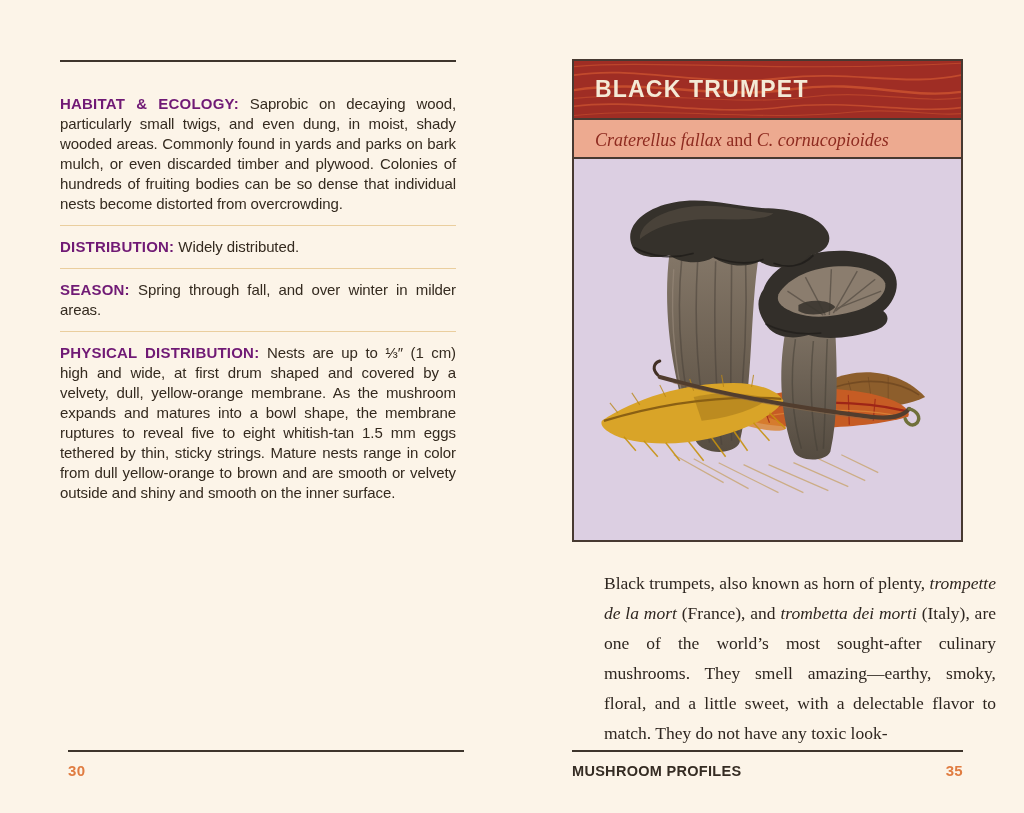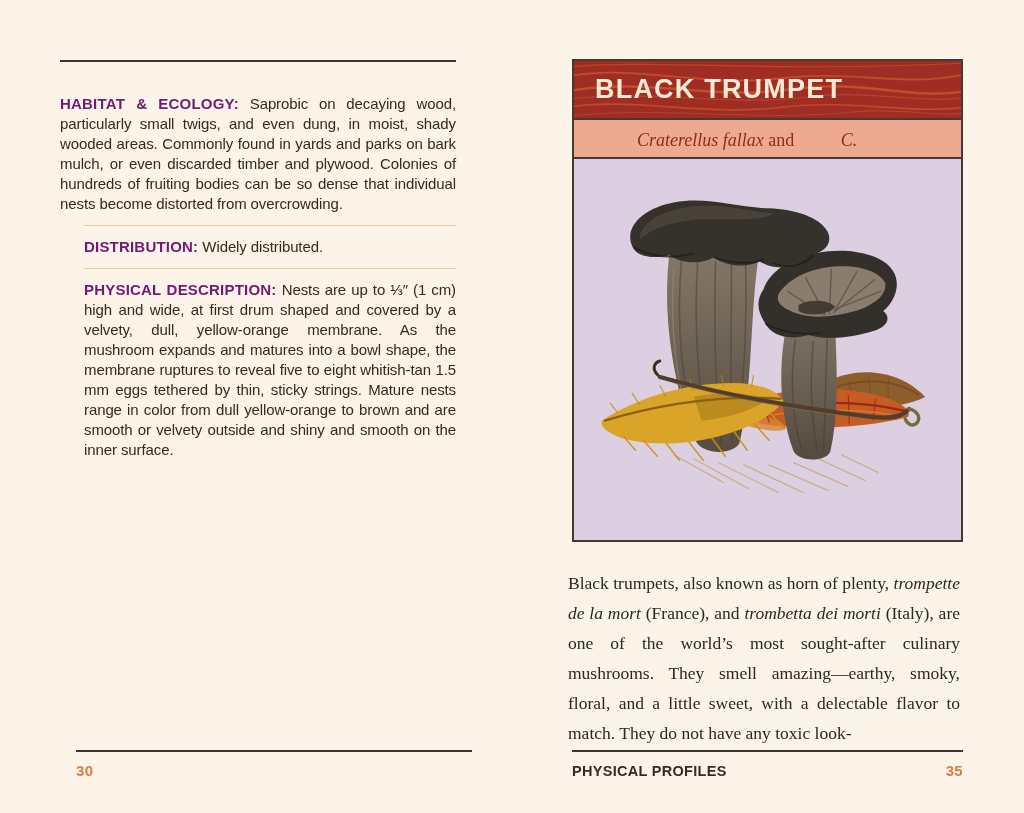--- a/index.html
+++ b/index.html
@@ -13,21 +13,21 @@
   }
 
   
   .left-col {
     position: absolute;
     left: 60px; top: 60px; width: 396px;
     border-top: 2px solid #3e352c;
     padding-top: 32px;
   }
   .section { padding: 11px 0; }
-  .section + .section { border-top: 1px solid #eace9e; margin-left: 24px; }
+  .section + .section { border-top: 1px solid #eace9e; }
   .section:first-child { padding-top: 0; }
   .section p {
     font-size: 15px;
     line-height: 20px;
     text-align: justify;
     letter-spacing: -0.1px;
   }
   .section .label {
     color: #701a75;
     font-weight: 700;
@@ -41,21 +41,21 @@
     border-top: 2px solid #3e352c;
     padding-top: 10px;
     display: flex;
     justify-content: space-between;
     align-items: baseline;
     font-weight: 700;
     font-size: 14.5px;
     letter-spacing: 0.3px;
     color: #352c23;
   }
-  .footer-left  { left: 76px;  width: 396px; }
+  .footer-left  { left: 68px;  width: 396px; }
   .footer-right { left: 572px; width: 391px; }
   .page-num { color: #e07c41; font-size: 15px; }
 
   
   .card {
     position: absolute;
     left: 572px; top: 59px; width: 391px;
     border: 2px solid #473931;
     background: #dccfe2;
   }
@@ -67,48 +67,48 @@
   }
   .card-banner svg.waves {
     position: absolute; inset: 0;
     width: 100%; height: 100%;
   }
   .card-title {
     position: relative;
     z-index: 2;
     line-height: 57px;
     padding-left: 21px;
-    font-size: 27px;
+    font-size: 23px;
     font-weight: 700;
     letter-spacing: 1.2px;
     color: #f4ead6;
   }
   .species-bar {
     height: 41px;
     line-height: 41px;
     padding-left: 21px;
     background: #edaa90;
     border-top: 2px solid #473931;
     border-bottom: 2px solid #473931;
     font-family: "Liberation Serif", serif;
     font-size: 18px;
     color: #8e2b20;
   }
-  .species-bar i { font-style: italic; margin-left: 42px; }
+  .species-bar i { font-style: italic; }
   .illustration {
     position: relative;
     height: 381px;
     background: #dccfe2;
   }
   .illustration svg { display: block; width: 100%; height: 100%; }
 
   
   .right-body {
     position: absolute;
-    left: 568px; top: 568px; width: 392px;
+    left: 604px; top: 568px; width: 392px;
     font-family: "Liberation Serif", serif;
     font-size: 17.5px;
     line-height: 30px;
     text-align: justify;
     color: #2e2620;
   }
   .right-body i { font-style: italic; }
 </style>
 </head>
 <body>
@@ -116,21 +116,25 @@
 <div class="left-col">
   <div class="section">
     <p><span class="label">HABITAT &amp; ECOLOGY:</span>
       <span>Saprobic on decaying wood, particularly small twigs, and even dung, in moist, shady wooded areas. Commonly found in yards and parks on bark mulch, or even discarded timber and plywood. Colonies of hundreds of fruiting bodies can be so dense that individual nests become distorted from overcrowding.</span></p>
   </div>
   <div class="section">
     <p><span class="label">DISTRIBUTION:</span>
       <span>Widely distributed.</span></p>
   </div>
   <div class="section">
-    <p><span class="label">PHYSICAL DESCRIPTION:</span>
+    <p><span class="label">SEASON:</span>
+      <span>Spring through fall, and over winter in milder areas.</span></p>
+  </div>
+  <div class="section">
+    <p><span class="label">PHYSICAL DISTRIBUTION:</span>
       <span>Nests are up to ⅓″ (1 cm) high and wide, at first drum shaped and covered by a velvety, dull, yellow-orange membrane. As the mushroom expands and matures into a bowl shape, the membrane ruptures to reveal five to eight whitish-tan 1.5 mm eggs tethered by thin, sticky strings. Mature nests range in color from dull yellow-orange to brown and are smooth or velvety outside and shiny and smooth on the inner surface.</span></p>
   </div>
 </div>
 
 <div class="footer footer-left">
   <span class="page-num">30</span>
 </div>
 
 <div class="card">
 
@@ -249,15 +253,15 @@
         <path d="M336,250 C344,252 348,258 344,264 C340,268 334,266 332,260" stroke="#6f703a" stroke-width="3.4"></path>
         <path d="M100,224 C160,240 240,254 300,261" stroke="#8a6a4a" stroke-width="1.1" opacity="0.55"></path>
       </g>
     </svg>
   </div>
 </div>
 
 <p class="right-body"><span>Black trumpets, also known as horn of plenty, </span><i>trompette de la mort</i><span> (France), and </span><i>trombetta dei morti</i><span> (Italy), are one of the world’s most sought-after culinary mushrooms. They smell amazing—earthy, smoky, floral, and a little sweet, with a delectable flavor to match. They do not have any toxic look-</span></p>
 
 <div class="footer footer-right">
-  <span>PHYSICAL PROFILES</span>
+  <span>MUSHROOM PROFILES</span>
   <span class="page-num">35</span>
 </div>
 
 </body></html>

